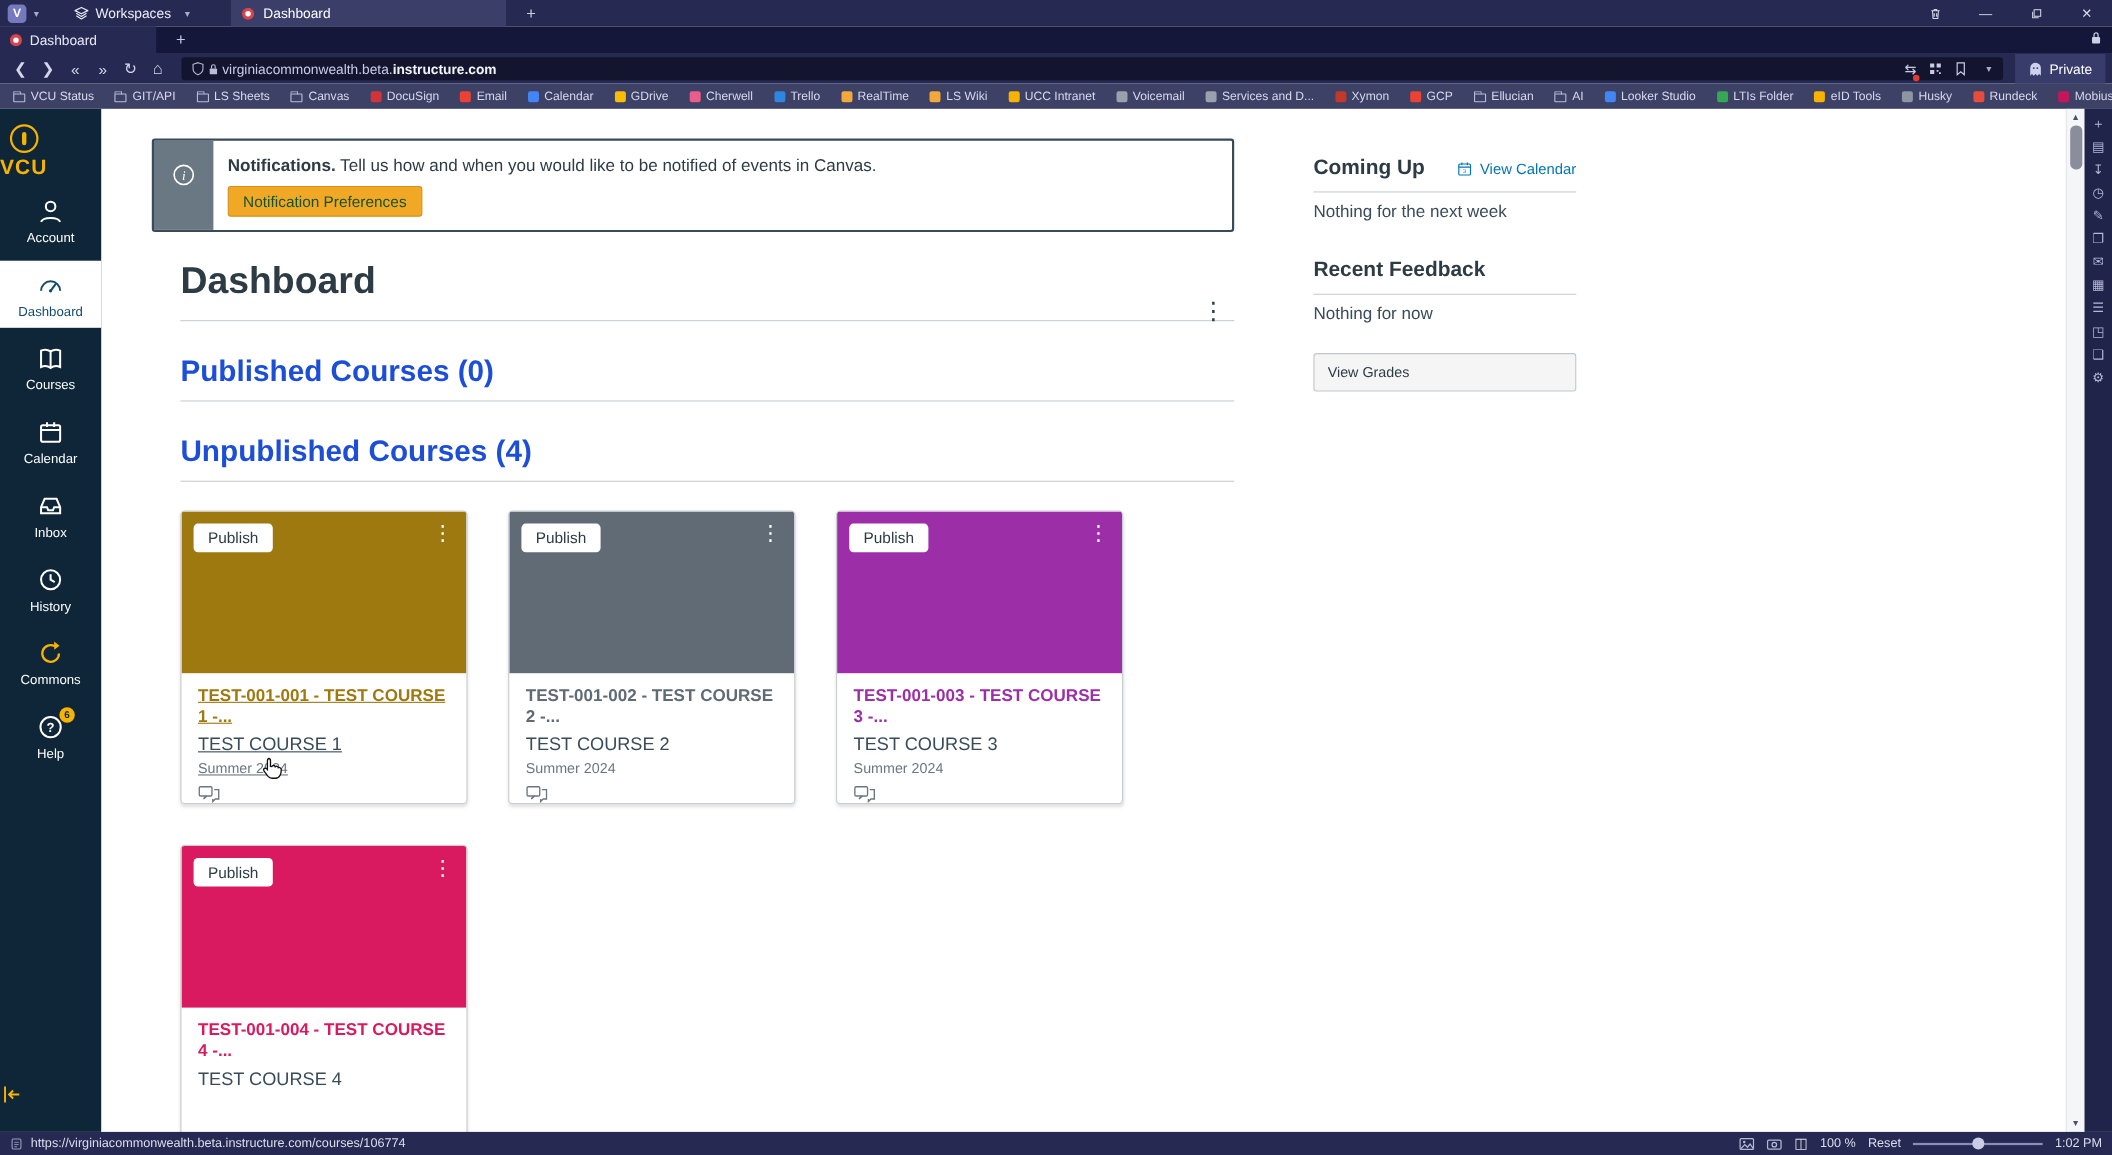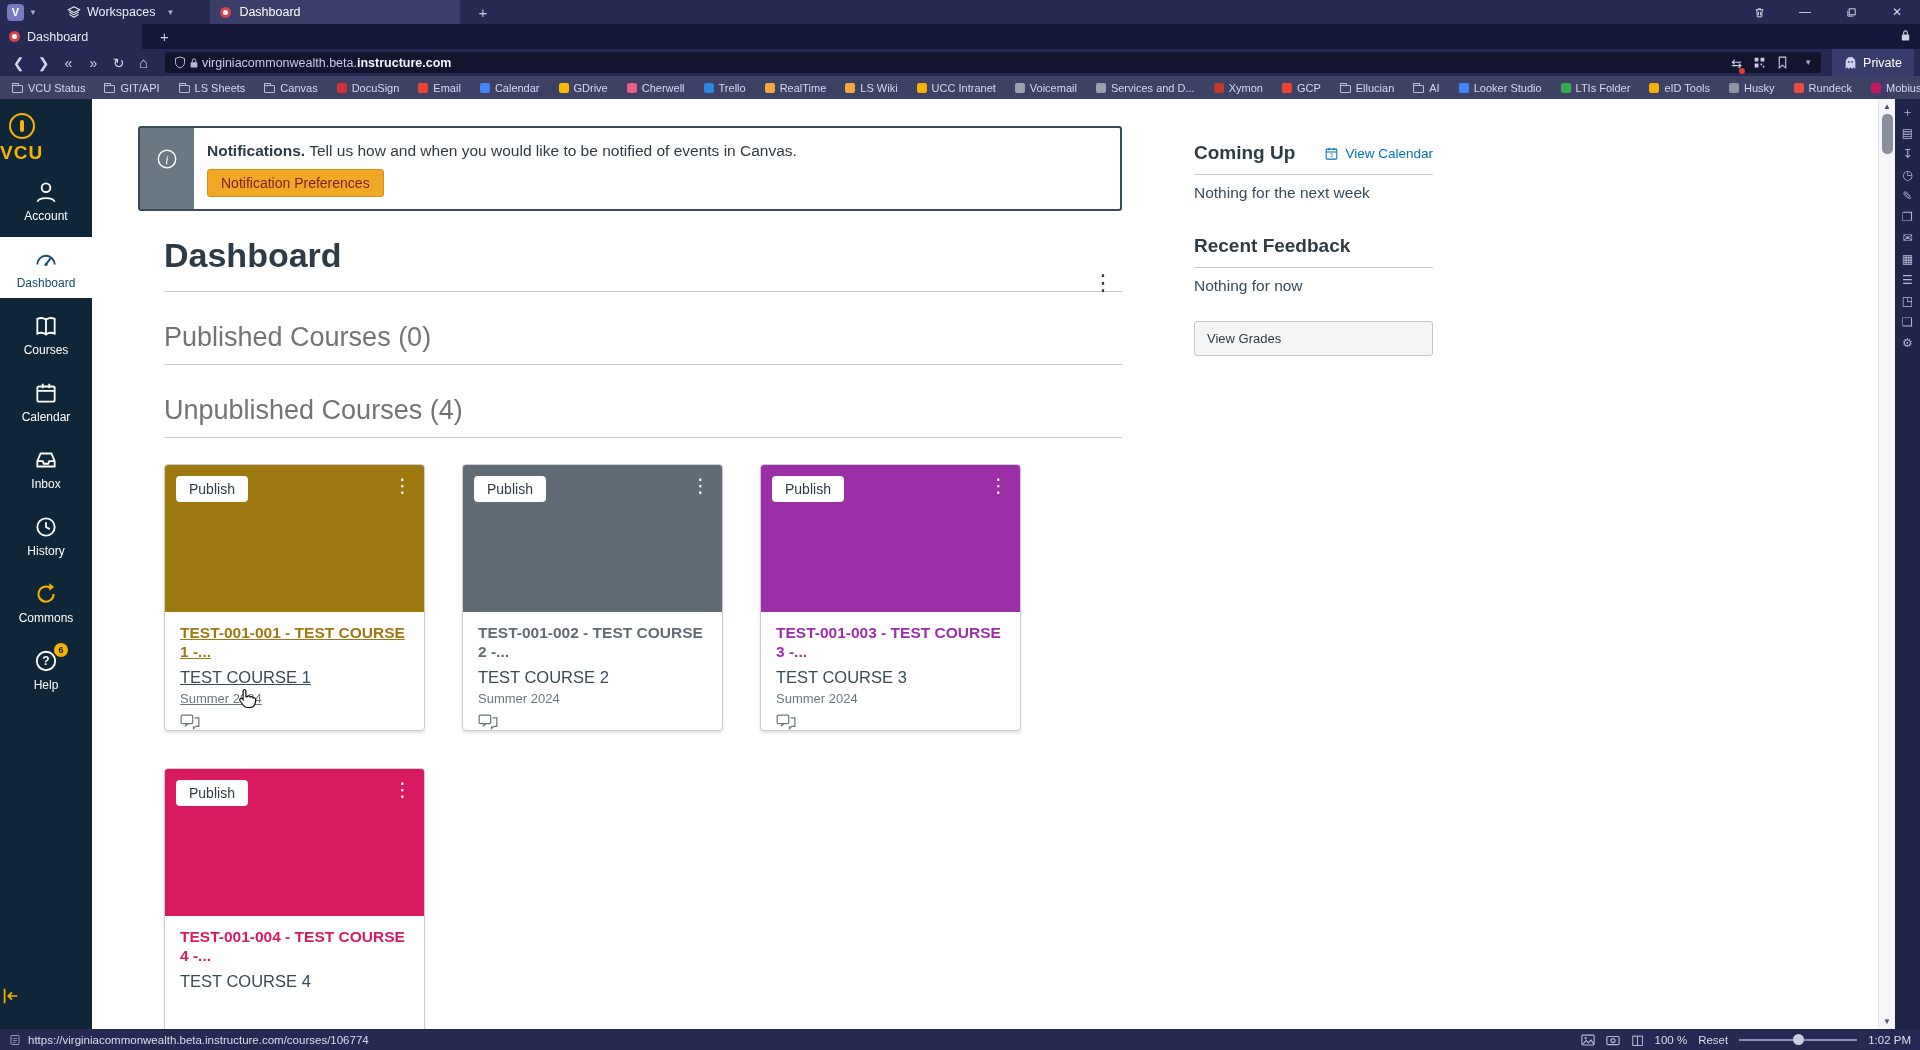--- a/index.html
+++ b/index.html
@@ -49,26 +49,26 @@
   .citem.active .lbl{color:#124a6b}
   .badge{position:absolute;top:4px;right:24px;width:14px;height:14px;border-radius:50%;background:#f8b300;color:#0e2638;font-size:9px;font-weight:bold;display:flex;align-items:center;justify-content:center}
   .collapse{margin-top:auto;margin-bottom:18px}
 
   
   .content{flex:1;position:relative;overflow:hidden}
   .maincol{margin-left:46px;width:984px;flex:none}
   .banner{margin-top:27px;display:flex;border:2px solid #394b58;border-radius:3px;background:#fff}
   .banner .iconbox{width:54px;background:#6a7883;display:flex;align-items:flex-start;justify-content:center;padding-top:20px}
   .banner .btxt{padding:14px 13px 12px;font-size:15.5px;color:#2d3b45}
-  .npbtn{display:inline-block;margin-top:9px;background:#f0a825;border:1px solid #d3901a;border-radius:3px;padding:5px 13px;font-size:14px;color:#7f1d1d}
+  .npbtn{display:inline-block;margin-top:9px;background:#f0a825;border:1px solid #d3901a;border-radius:3px;padding:5px 13px;font-size:14px;color:#14532d}
   .inner{margin-left:26px;width:958px;position:relative}
   h1.dash{margin-top:25px;font-size:34px;font-weight:bold;color:#2d3b45}
   .kebab-h1{position:absolute;right:8px;top:36px;font-size:22px;color:#2d3b45;line-height:1}
   .rule{border:none;border-top:1px solid #c7cdd1;margin-top:16px}
-  h2.sect{margin-top:30px;font-size:27px;font-weight:400;color:#737373}
+  h2.sect{margin-top:30px;font-size:27px;font-weight:700;color:#1d4ed8}
   .rule2{border:none;border-top:1px solid #c7cdd1;margin-top:11px}
   .empty{margin-top:26px;font-size:17px;color:#394b58}
   .cards{margin-top:26px;display:flex;flex-wrap:wrap;gap:37px;width:900px}
   .card{width:261px;height:267px;background:#fff;border:1px solid #c7cdd1;border-radius:4px;box-shadow:0 2px 3px rgba(0,0,0,.12);overflow:hidden;flex:none}
   .chead{height:147px;position:relative}
   .publish{position:absolute;left:11px;top:11px;background:#fff;border-radius:4px;padding:5px 13px;font-size:14px;color:#2d3b45}
   .ckebab{position:absolute;right:12px;top:9px;color:#fff;font-size:19px;letter-spacing:0}
   .cbody{padding:11px 15px 0}
   .ctitle{font-size:15.5px;font-weight:bold;line-height:1.25}
   .cname{margin-top:6px;font-size:16.5px;color:#394b58}

